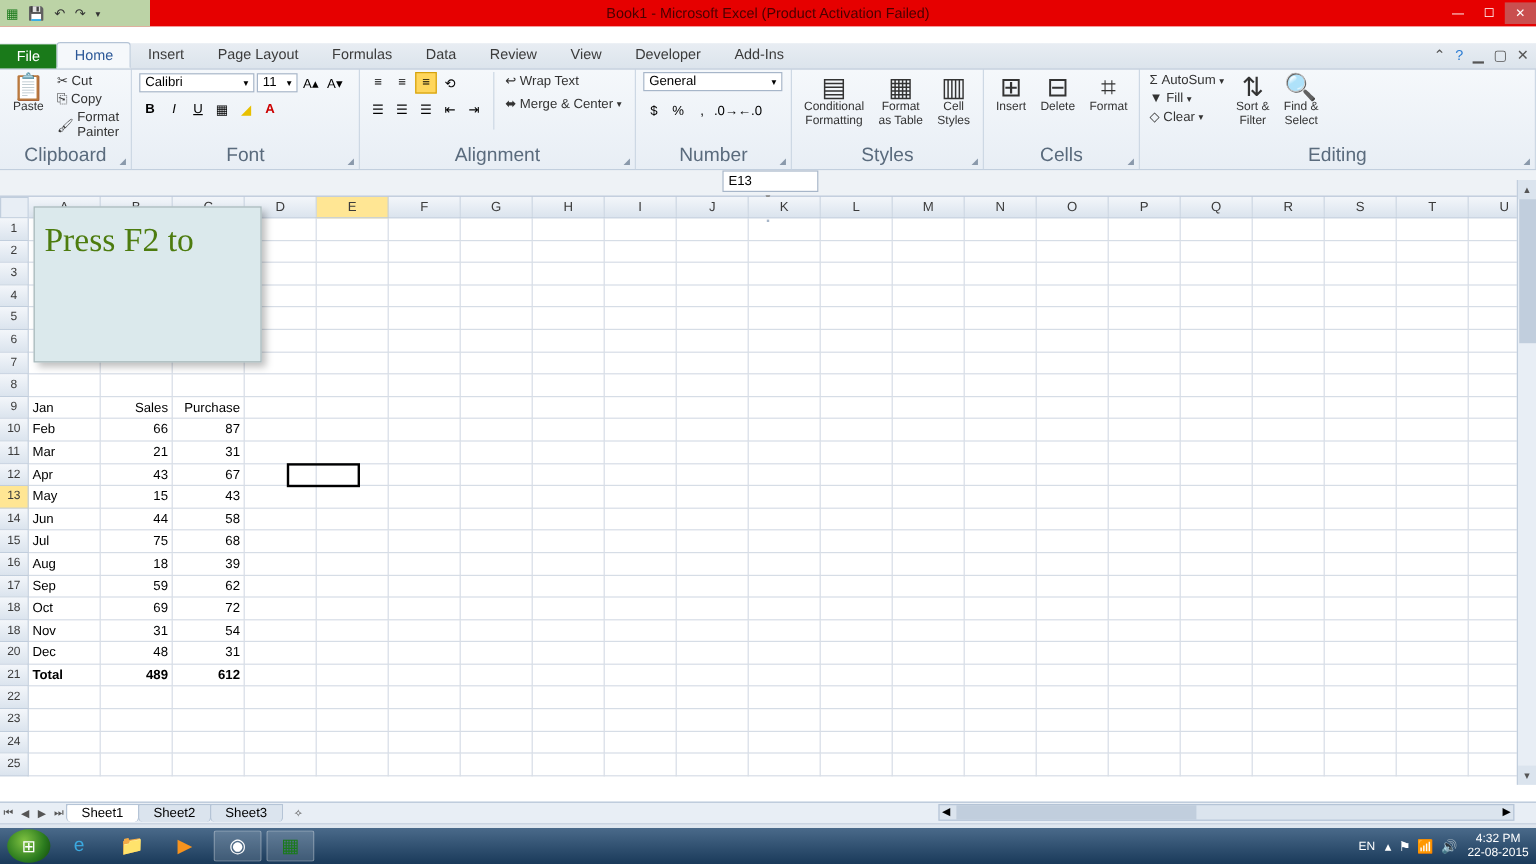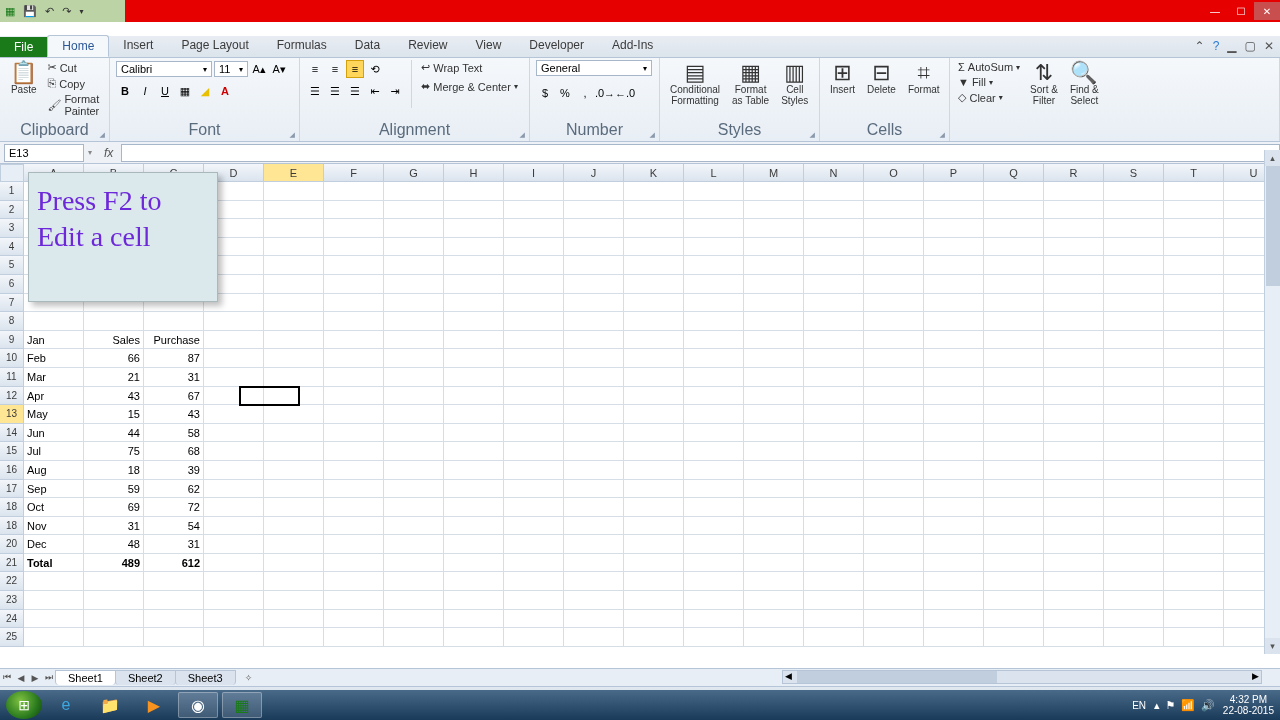--- a/index.html
+++ b/index.html
@@ -30,21 +30,21 @@
 .btn-big { display:flex; flex-direction:column; align-items:center; font-size:10px; color:#333; cursor:pointer; padding:2px 4px; }
 .big-icon { font-size:22px; line-height:1; }
 .col { display:flex; flex-direction:column; gap:1px; }
 .row { display:flex; gap:2px; align-items:center; }
 .combo { border:1px solid #a7b6c9; background:#fff; font-size:11px; padding:1px 4px; display:flex; justify-content:space-between; align-items:center; }
 .toggle { width:18px; height:18px; border:1px solid transparent; display:flex; align-items:center; justify-content:center; font-size:11px; cursor:pointer; }
 .toggle.on { background:#ffd65c; border:1px solid #d4a10d; }
 .sep { width:1px; height:48px; background:#cdd8e4; margin:0 3px; }
 
 
-.fbar { height:22px; border-bottom:1px solid #b5c4d6; display:flex; align-items:center; background:#eef2f6; }
+.fbar { height:22px; border-bottom:1px solid #b5c4d6; display:flex; align-items:center; background:#eef2f6;flex-direction:column; }
 .namebox { width:80px; border:1px solid #a7b6c9; background:#fff; font-size:11px; padding:2px 4px; margin-left:4px; }
 .fx { font-style:italic; font-size:12px; padding:0 8px; color:#555; }
 .formula-input { flex:1; border:1px solid #a7b6c9; height:18px; background:#fff; }
 
 
 .grid-wrap { position:relative; height: calc(100% - 22px - 22px - 84px - 22px - 18px - 18px - 30px); overflow:hidden; }
 .corner { position:absolute; left:0; top:0; width:24px; height:18px; background:#e8eef5; border:1px solid #c1cedd; }
 .colheads { position:absolute; left:24px; top:0; height:18px; display:flex; }
 .colhead { width:60px; height:18px; background:linear-gradient(#f3f6fa,#dbe4ee); border-right:1px solid #c1cedd; border-bottom:1px solid #c1cedd; font-size:11px; text-align:center; line-height:18px; color:#3b3b3b; cursor:pointer; }
 .colhead.active { background:#ffe694; }
@@ -53,21 +53,21 @@
 .rowhead.active { background:#ffe694; }
 .cells { position:absolute; left:24px; top:18px; }
 .cellrow { display:flex; }
 .cell { width:60px; height:18.6px; border-right:1px solid #d6dde6; border-bottom:1px solid #d6dde6; font-size:11px; padding:0 3px; line-height:18.6px; overflow:hidden; white-space:nowrap; }
 .cell.num { text-align:right; }
 .cell.bold { font-weight:bold; }
 .selection { position:absolute; border:2px solid #000; background:transparent; pointer-events:none; }
 
 
 .callout { position:absolute; left:28px; top:172px; width:190px; height:130px; background:#dbe9ec; border:1px solid #a8b8bb; box-shadow:4px 4px 6px rgba(0,0,0,.25); padding:10px 8px; }
-.callout-text { font-family:'Times New Roman',serif; color:#6d28d9; font-size:28px; line-height:1.3; }
+.callout-text { font-family:'Times New Roman',serif; color:#4d7c0f; font-size:28px; line-height:1.3; }
 
 
 .sheettabs { height:18px; background:#e8eef5; border-top:1px solid #b5c4d6; display:flex; align-items:center; font-size:11px; position:relative; }
 .nav-arrow { width:14px; text-align:center; color:#555; cursor:pointer; font-size:9px; }
 .sheet { padding:1px 12px; border:1px solid #b5c4d6; border-bottom:none; background:#dbe4ee; margin-left:-1px; cursor:pointer; border-radius:0 0 4px 4px; }
 .sheet.active { background:#fff; font-weight:normal; }
 .hscroll { position:absolute; right:18px; width:480px; height:14px; background:#dbe4ee; border:1px solid #b5c4d6; top:1px; }
 .hscroll-thumb { position:absolute; left:14px; width:200px; height:12px; background:#c1cedd; }
 
 
@@ -95,20 +95,21 @@
 <body>
 
 <div class="titlebar">
   <div class="titlebar-left">
     <span class="qat-icon" style="color:#1a7a1a">▦</span>
     <span class="qat-icon">💾</span>
     <span class="qat-icon">↶</span>
     <span class="qat-icon">↷</span>
     <span class="qat-icon" style="font-size:8px">▾</span>
   </div>
+  <div class="titlebar-title">Book1 - Microsoft Excel (Product Activation Failed)</div>
   <div class="titlebar-right">
     <div class="win-btn">—</div>
     <div class="win-btn">☐</div>
     <div class="win-btn" style="background:#c94f4f">✕</div>
   </div>
 </div>
 
 <div class="tabs">
   <div class="tab-file">File</div>
   <div id="tabs-host" style="display: flex;">
@@ -303,20 +304,21 @@
           <span class="big-icon">⇅</span>
           <span style="white-space:pre-line;text-align:center">Sort &amp;
 Filter</span>
         </div>
       <div class="btn-big">
           <span class="big-icon">🔍</span>
           <span style="white-space:pre-line;text-align:center">Find &amp;
 Select</span>
         </div>
     </div>
+    <div class="group-label">Editing</div>
   </div>
 </div>
 
 <div class="fbar">
   <div class="namebox">E13</div>
   <span style="font-size:8px;padding:0 4px;color:#888">▾</span>
   <span class="fx">fx</span>
   <div class="formula-input"></div>
 </div>
 
@@ -947,21 +949,20 @@
         <div class="cell"></div>
         <div class="cell"></div>
         <div class="cell"></div>
       </div>
     </div>
   <div class="selection" id="selection" style="left: 239px; top: 222.2px; width: 61px; height: 19.6px;"></div>
 </div>
 
 <div class="callout">
   <div class="callout-text">Press F2 to</div>
-  <div class="callout-text">Edit a cell</div>
 </div>
 
 <div class="vscroll">
   <div class="vscroll-up">▴</div>
   <div class="vscroll-thumb"></div>
   <div class="vscroll-down">▾</div>
 </div>
 
 <div class="sheettabs">
   <span class="nav-arrow">⏮</span>

